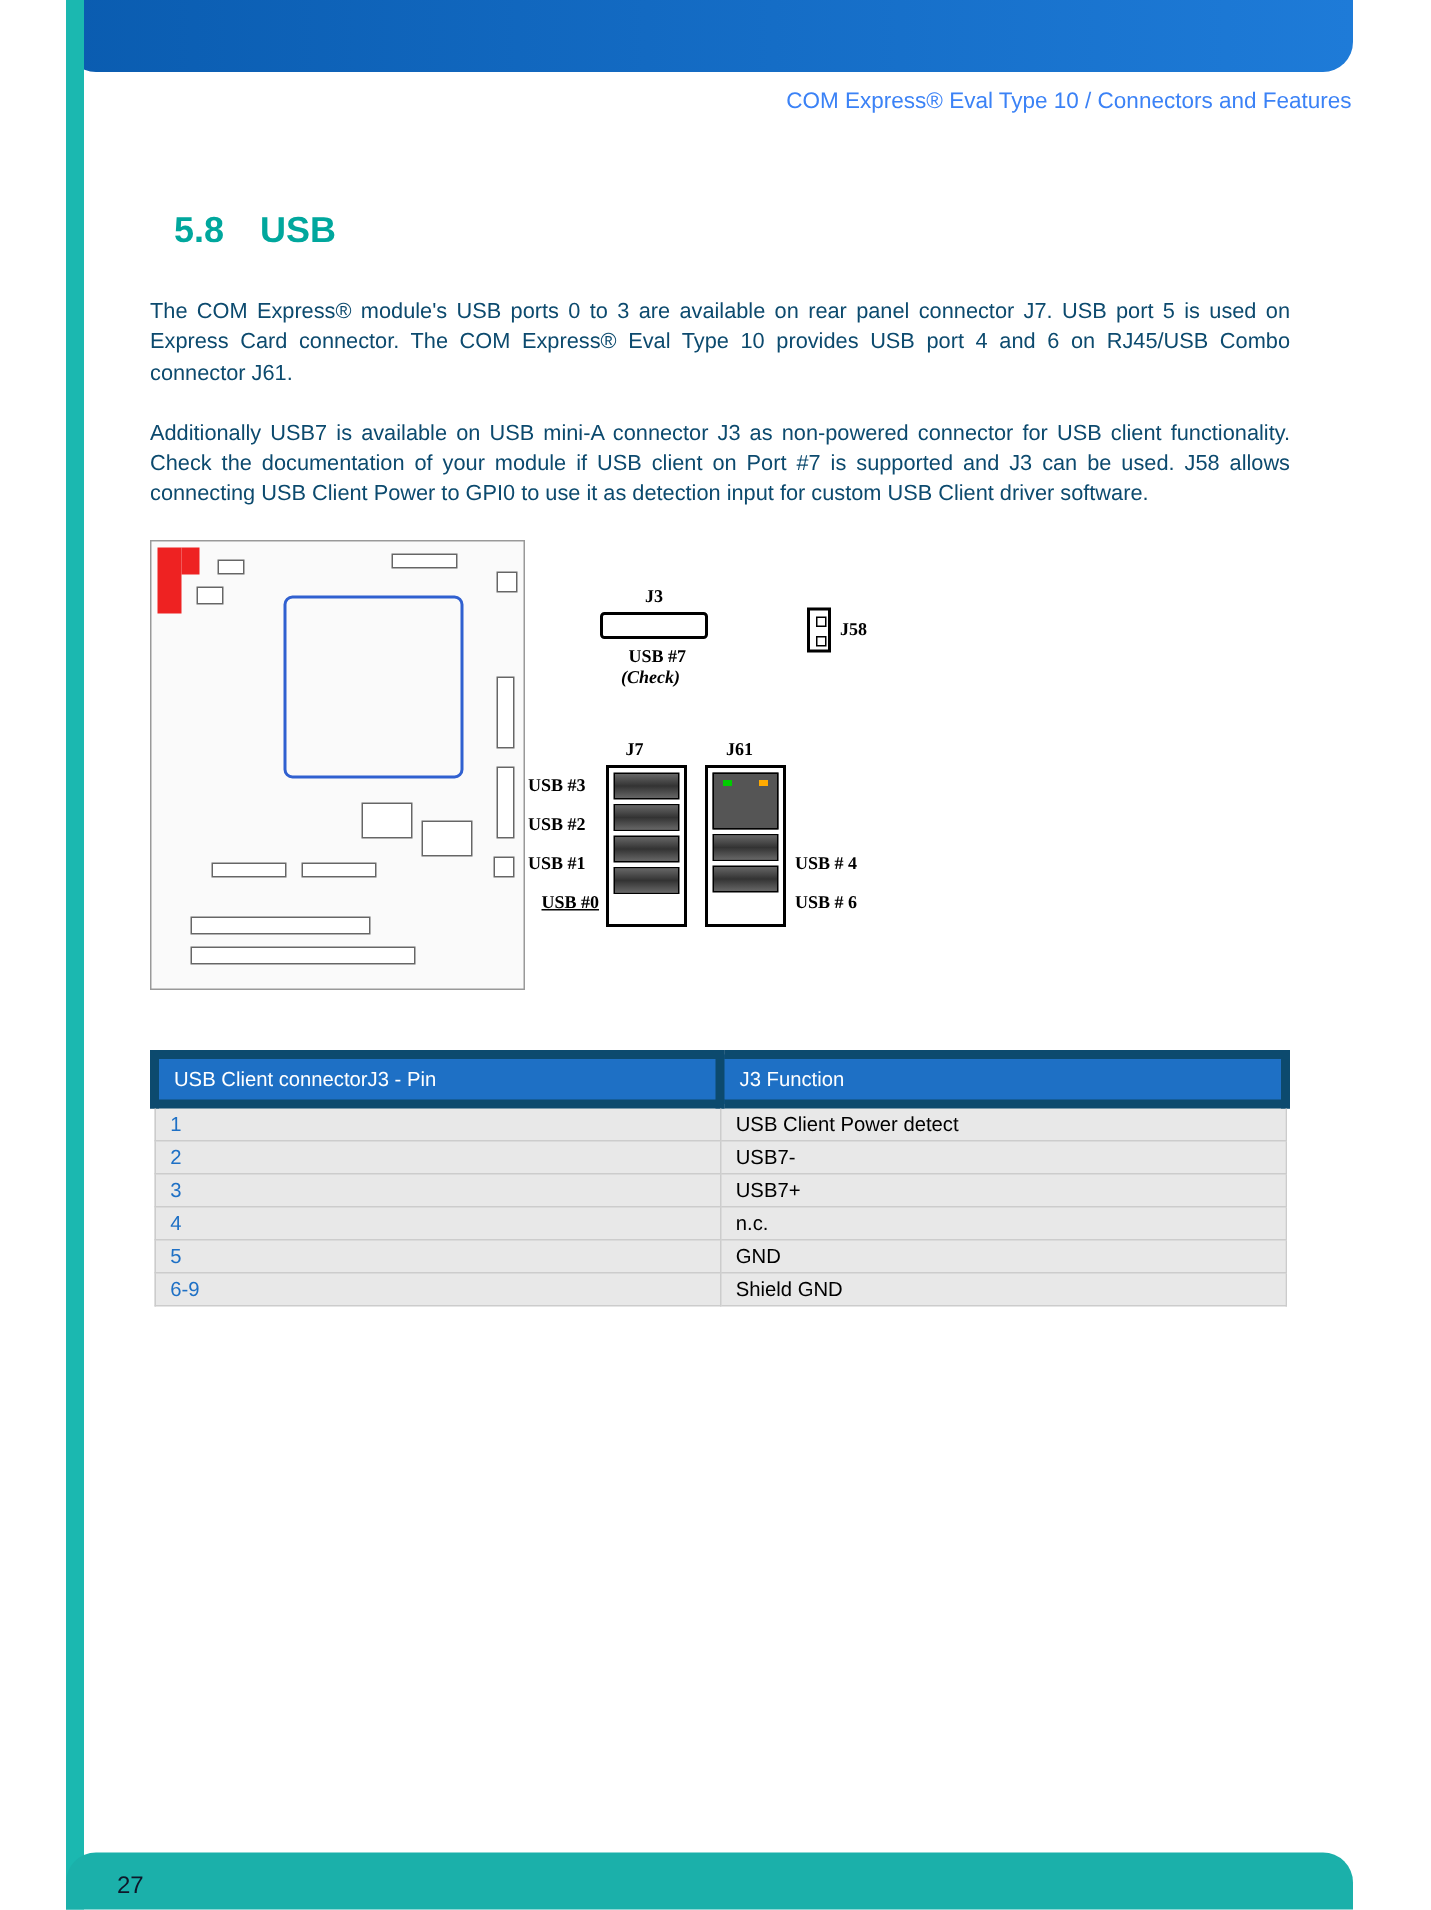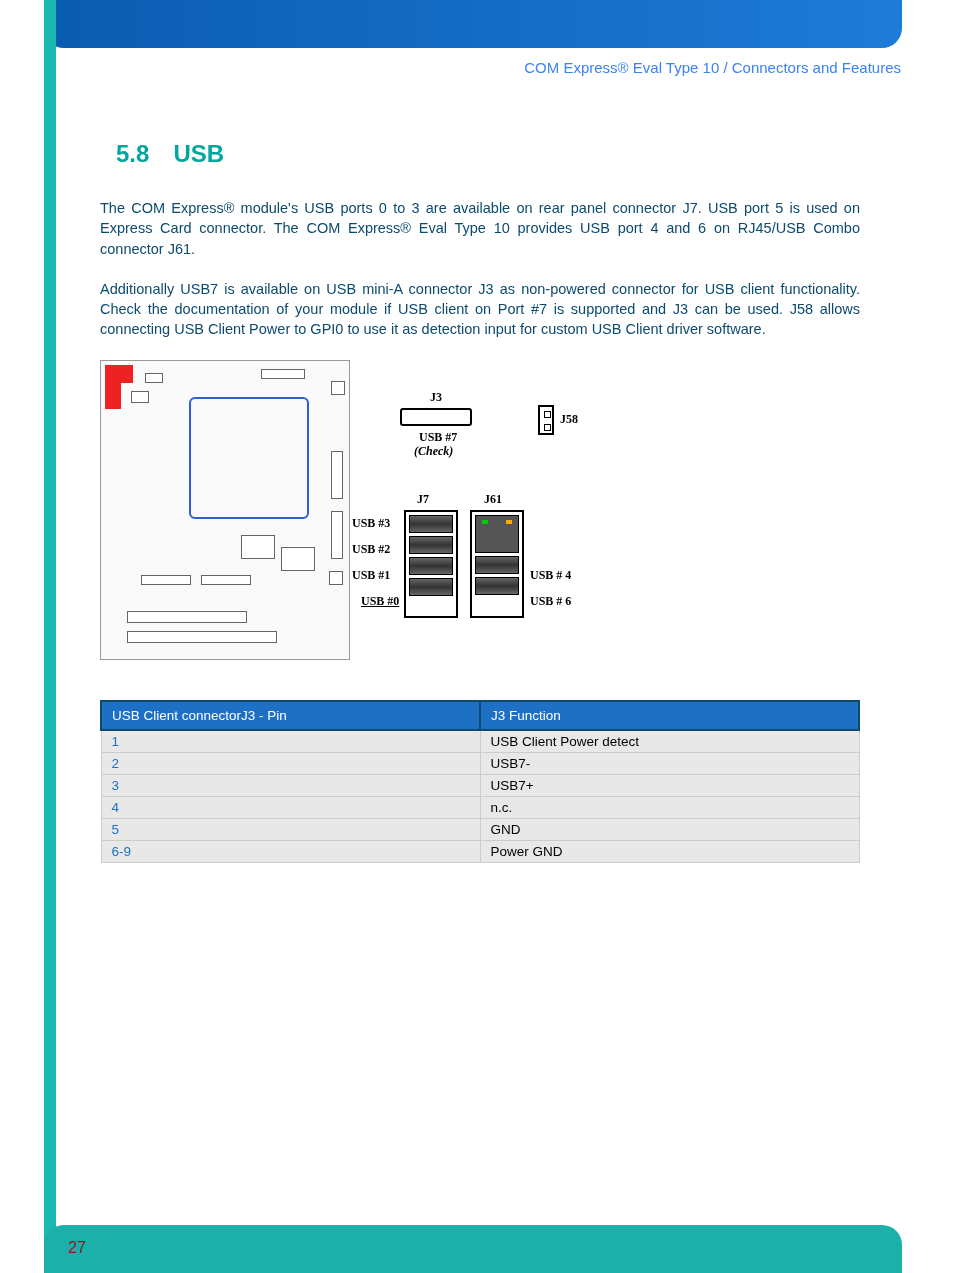--- a/index.html
+++ b/index.html
@@ -91,41 +91,41 @@
       width: 100%;
       border-collapse: collapse;
       font-size: 13.5px;
     }
     th {
       background: #1e70c5;
       color: #fff;
       text-align: left;
       padding: 6px 10px;
       font-weight: normal;
-      border: 2px solid #0c4a6e;
+      border: 6px solid #0c4a6e;
     }
     td {
       padding: 3px 10px;
       border: 1px solid #ccc;
       background: #e8e8e8;
     }
     td.pin {
       color: #1e70c5;
     }
     .footer-band {
       position: absolute;
       bottom: 0;
       left: 44px;
       width: 858px;
-      height: 48px;
+      height: 38px;
       background: #1bb0aa;
       border-radius: 20px 20px 0 0;
-      color: #7f1d1d;
+      color: #0f172a;
       font-size: 16px;
-      padding: 14px 24px;
+      padding: 14px 34px;
     }
     .conn-label {
       position: absolute;
       font-family: Georgia, serif;
       font-weight: bold;
       font-size: 12px;
       color: #000;
     }
     .usb-mini-conn {
       position: absolute;
@@ -275,21 +275,21 @@
         <tr>
             <td class="pin">4</td>
             <td>n.c.</td>
           </tr>
         <tr>
             <td class="pin">5</td>
             <td>GND</td>
           </tr>
         <tr>
             <td class="pin">6-9</td>
-            <td>Power GND</td>
+            <td>Shield GND</td>
           </tr>
       </tbody>
     </table>
   </div>
 </div>
 
 <div class="footer-band">
   <span>27</span>
 </div>
 

